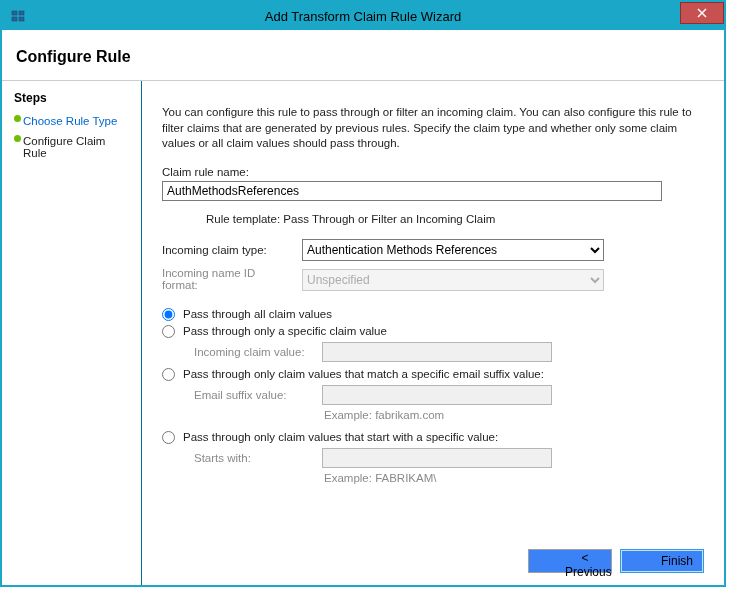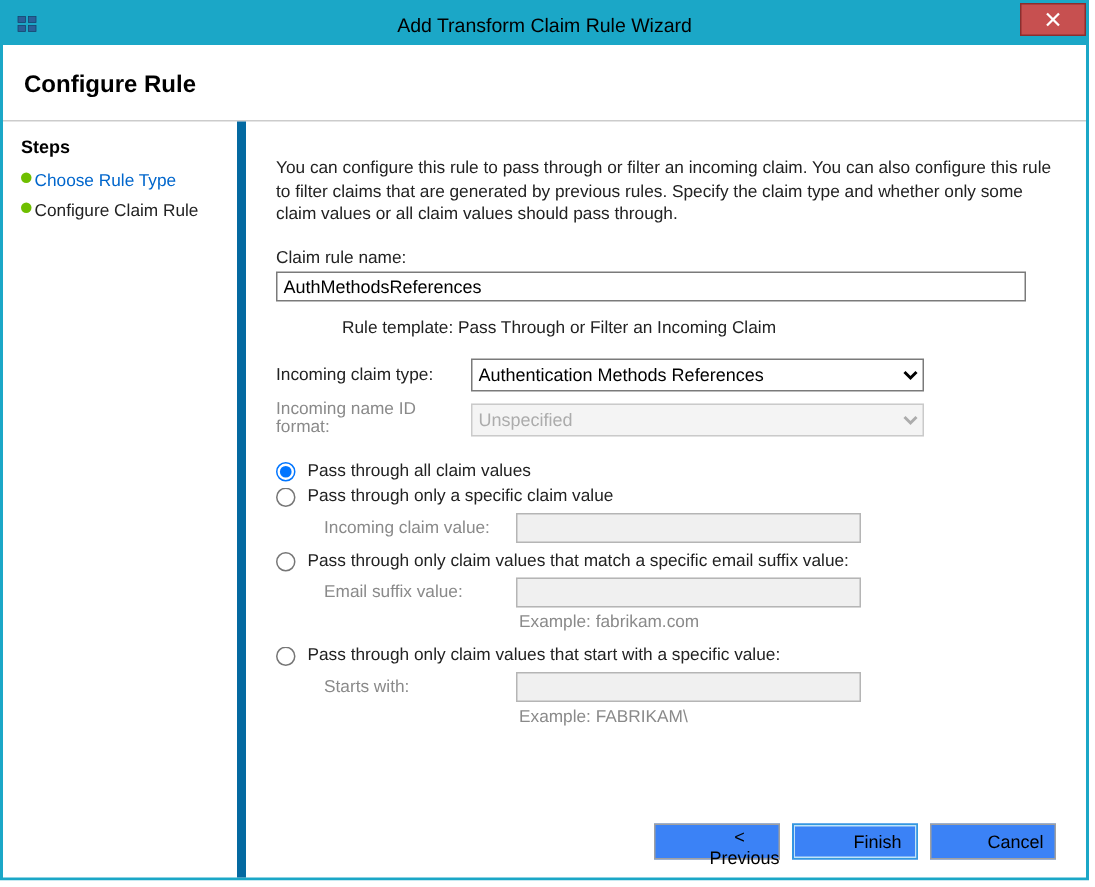--- a/index.html
+++ b/index.html
@@ -59,22 +59,22 @@
     font-weight: bold;
     margin: 0;
     color: #000;
   }
   .body {
     flex: 1;
     display: flex;
     min-height: 0;
   }
   .sidebar {
-    width: 162px;
-    border-right: 6px solid #0369a1;
+    width: 140px;
+    border-right: 1px solid #0369a1;
     padding: 10px 12px;
     box-sizing: border-box;
   }
   .sidebar-title {
     font-weight: bold;
     font-size: 12px;
     margin-bottom: 10px;
     display: block;
     color: #000;
   }
@@ -129,20 +129,21 @@
   }
   select.field:disabled, input.sub-input:disabled {
     background: #f0f0f0;
     color: #8a8a8a;
     border-color: #b5b5b5;
   }
   .row {
     display: flex;
     align-items: center;
     margin-bottom: 6px;
+    gap: 10px;
   }
   .row .form-label {
     width: 130px;
     font-size: 11.5px;
   }
   .template-text {
     font-size: 11.5px;
     margin: 12px 0 14px 0;
     padding-left: 44px;
   }
@@ -307,20 +308,19 @@
         </div>
         <div class="hint">Example: FABRIKAM\</div>
 
       </div>
 
       <div class="spacer"></div>
 
       <div class="footer">
         <button class="btn">&lt; Previous</button>
         <button class="btn primary">Finish</button>
-        <button class="btn">Cancel</button>
       </div>
 
     </div>
 
   </div>
 
 </div>
 
 </body></html>

